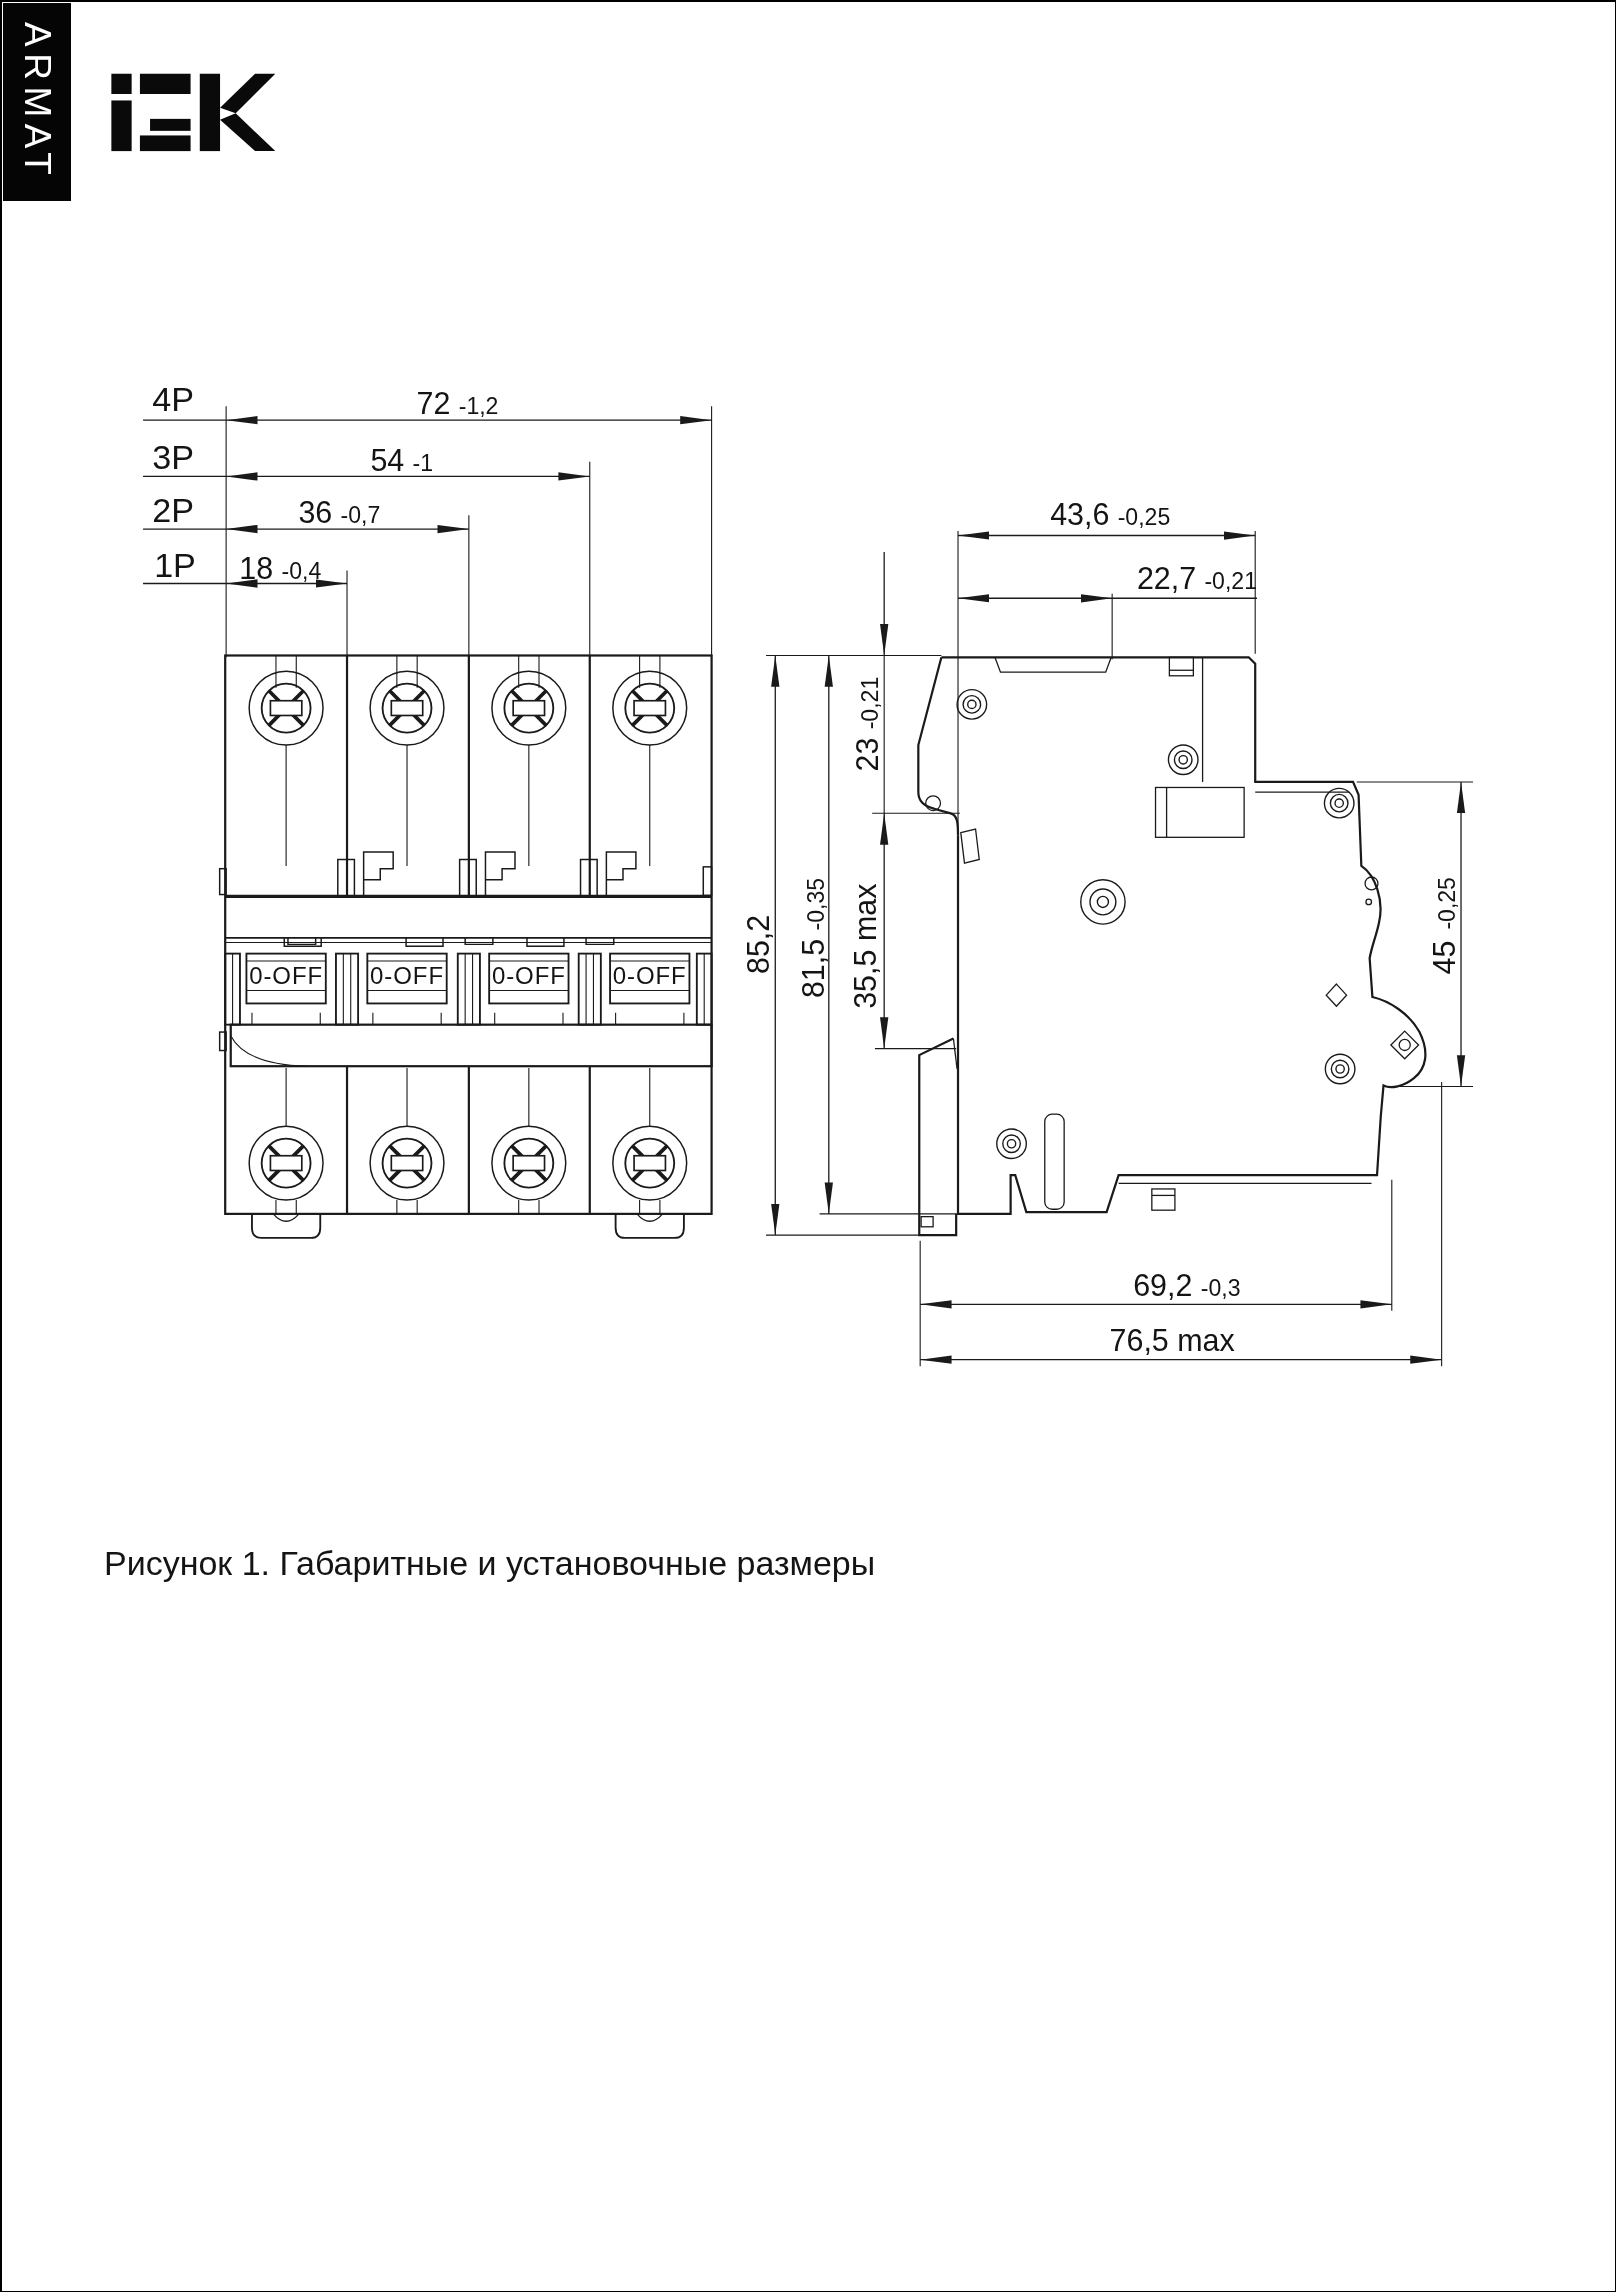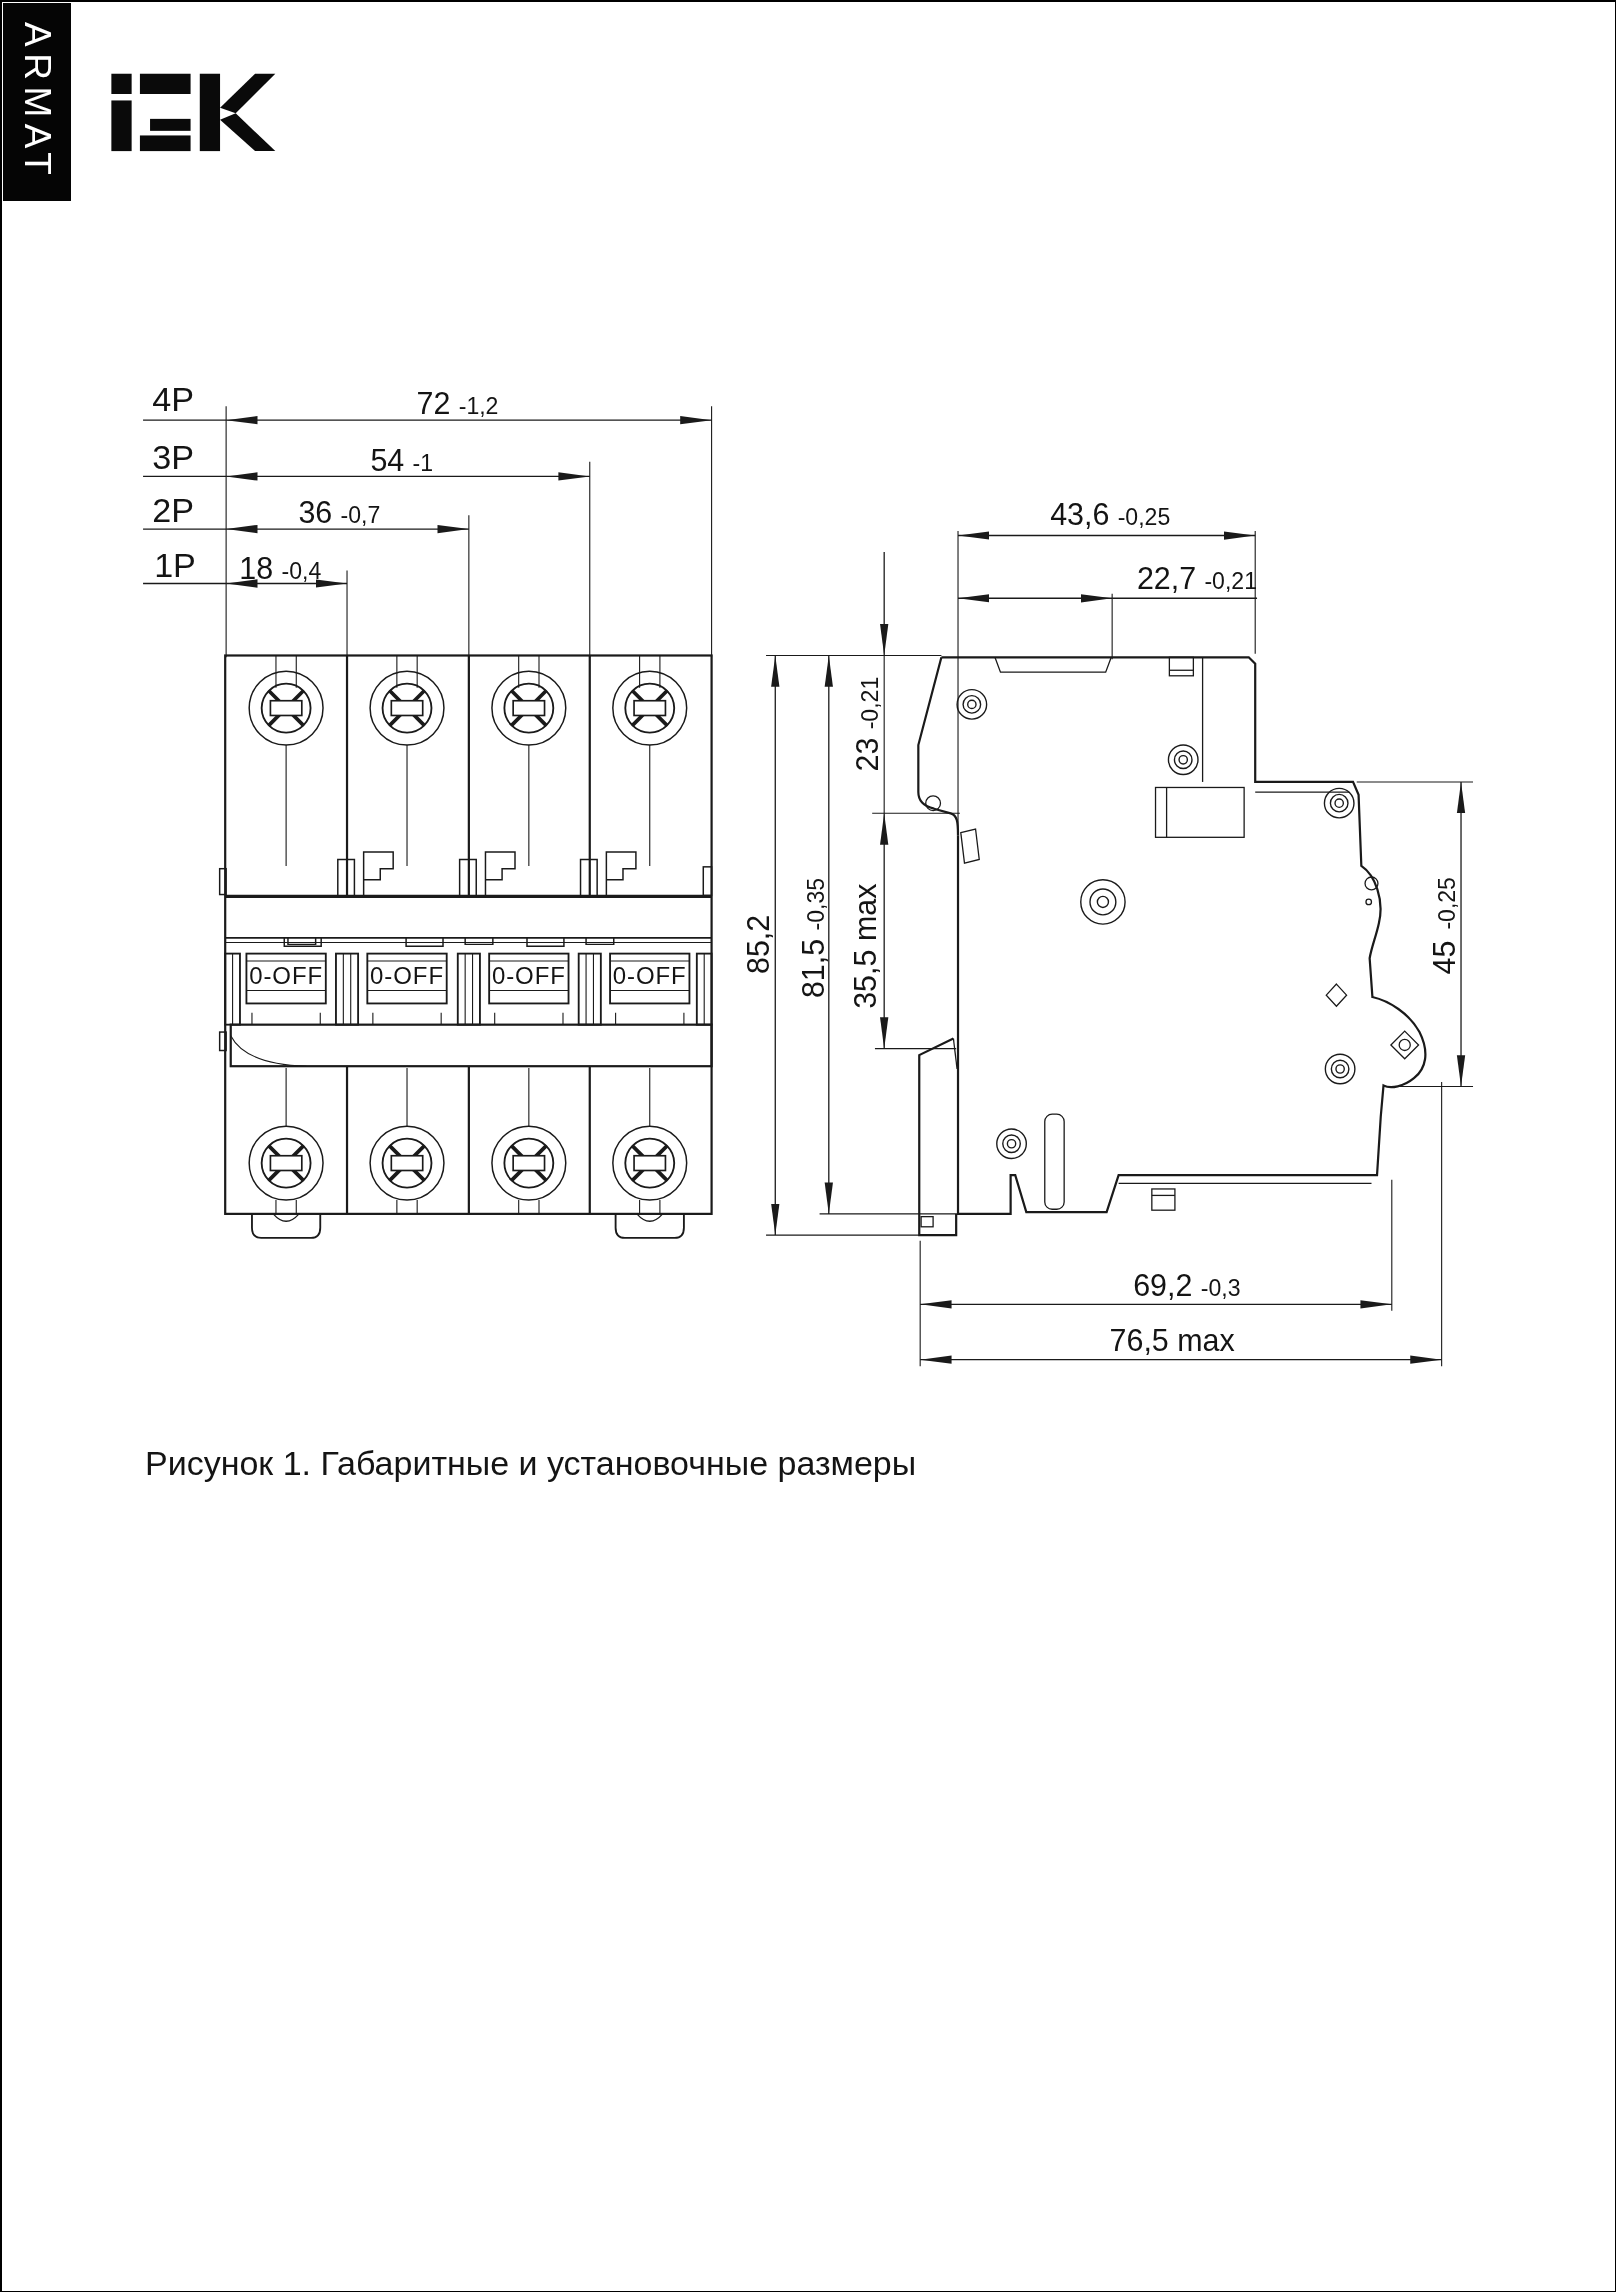--- a/index.html
+++ b/index.html
@@ -7,21 +7,21 @@
     position:relative;width:1617px;height:2293px;background:#ffffff;
     font-family:"Liberation Sans", sans-serif;color:#141414;overflow:hidden;
     margin:0 auto;
   }
   .page-frame{position:absolute;inset:0;border:2.8px solid #000;pointer-events:none;}
   .banner{position:absolute;left:2.8px;top:2.8px;width:68px;height:198px;background:#050505;
     display:flex;align-items:center;justify-content:center;}
   .banner span{writing-mode:vertical-rl;color:#fff;font-size:37px;letter-spacing:6.5px;
     font-weight:500;white-space:nowrap;}
   .logo{position:absolute;left:104px;top:67px;}
-  .caption{position:absolute;left:104px;top:1444px;font-size:34px;color:#141414;margin-left:41px;}
+  .caption{position:absolute;left:104px;top:1544px;font-size:34px;color:#141414;}
   .drawing{position:absolute;left:0;top:0;}
   svg text{font-family:"Liberation Sans", sans-serif;fill:#141414;}
   .dimtxt{font-size:33px;}
   .toltxt{font-size:25px;}
   .poletxt{font-size:37px;}
   .handletxt{font-size:26px;letter-spacing:1px;}
 </style>
 </head>
 <body>
 

